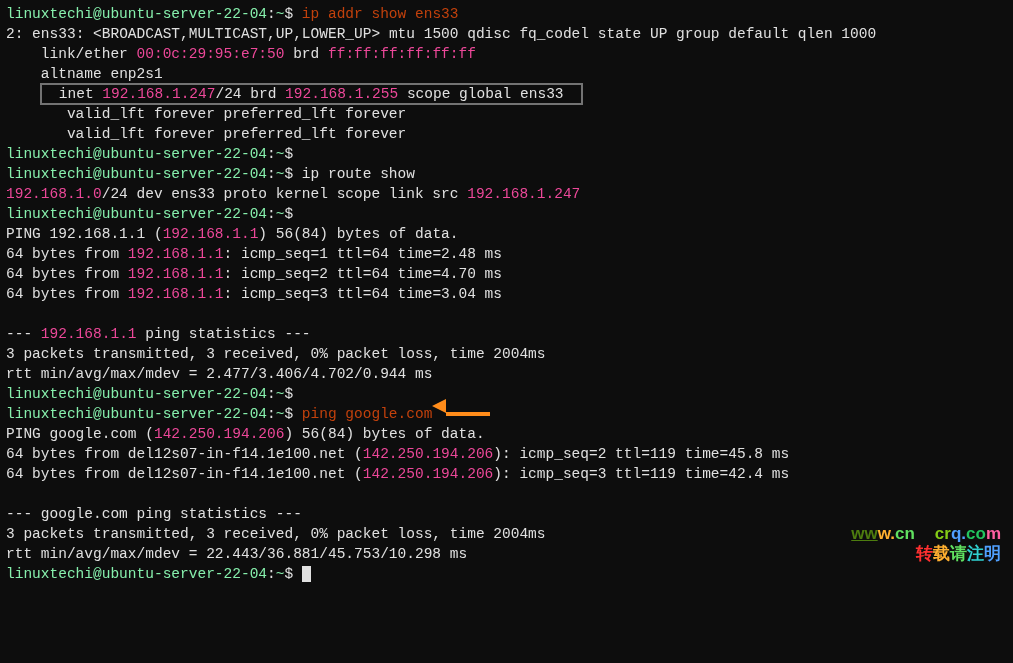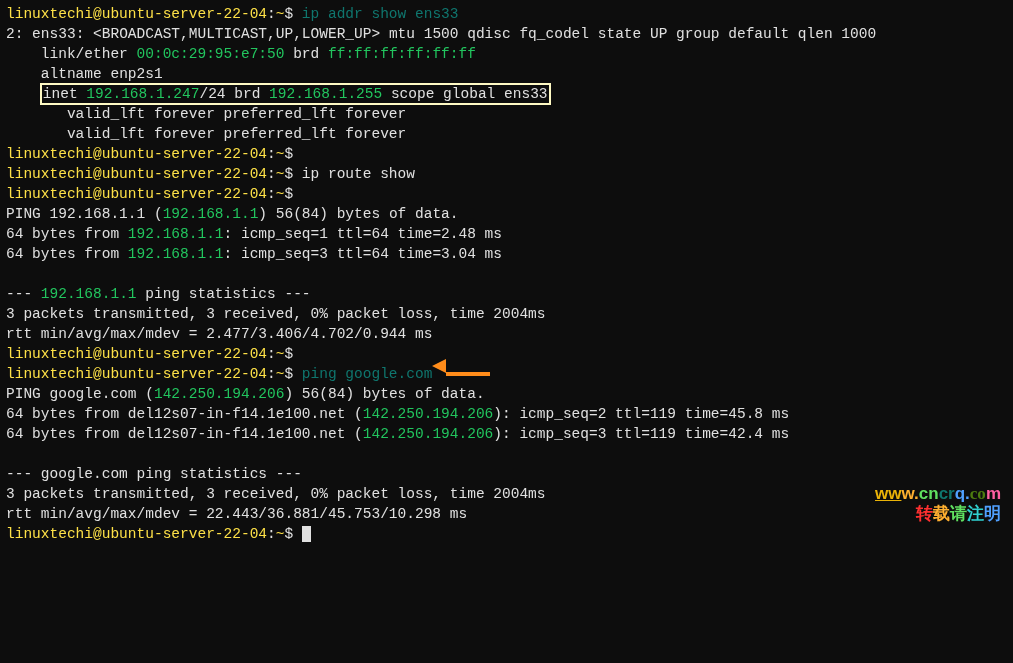--- a/index.html
+++ b/index.html
@@ -8,28 +8,28 @@
     background: #0d0d0d;
     color: #e0e0e0;
     font-family: "Consolas", "Courier New", monospace;
     font-size: 14.5px;
     line-height: 20px;
     width: 1013px;
     box-sizing: border-box;
     position: relative;
   }
   .line { white-space: pre; position: relative; }
-  .cyan   { color: #fde047; }
-  .yellow { color: #0f766e; }
-  .magenta{ color: #22c55e; }
+  .cyan   { color: #86efac; }
+  .yellow { color: #c2410c; }
+  .magenta{ color: #ec4899; }
   .white  { color: #e0e0e0; }
   .redbox {
     display: inline-block;
-    border: 2px solid #fef9c3;
-    padding: 0 1px;
+    border: 2px solid #737373;
+    padding: 0 17px;
     margin: -2px -1px;
     line-height: 18px;
   }
   .arrow-icon {
     display: inline-block;
     position: relative;
     vertical-align: middle;
     margin-left: 14px;
   }
   .arrow-shaft {
@@ -51,26 +51,26 @@
   .watermark {
     position: absolute;
     right: 12px;
     bottom: 24px;
     font-size: 17px;
     font-weight: bold;
     font-family: Arial, sans-serif;
     text-align: right;
     pointer-events: none;
   }
-  .watermark .url span:nth-child(1){color:#eab308;text-decoration:underline;}
+  .watermark .url span:nth-child(1){color:#4d7c0f;text-decoration:underline;}
   .watermark .url span:nth-child(2){color:#ffb030;}
   .watermark .url span:nth-child(3){color:#60e060;}
-  .watermark .url span:nth-child(4){color:#0f766e;}
+  .watermark .url span:nth-child(4){color:#84cc16;margin-left:20px;}
   .watermark .url span:nth-child(5){color:#50a0ff;}
-  .watermark .url span:nth-child(6){color:#4d7c0f;font-family:Liberation Serif, serif;}
+  .watermark .url span:nth-child(6){color:#22c55e;}
   .watermark .url span:nth-child(7){color:#ff60a0;}
   .watermark .sub span:nth-child(1){color:#ff3030;}
   .watermark .sub span:nth-child(2){color:#ffb030;}
   .watermark .sub span:nth-child(3){color:#60e060;}
   .watermark .sub span:nth-child(4){color:#30d0d0;}
   .watermark .sub span:nth-child(5){color:#50a0ff;}
   .watermark .sub span:nth-child(6){color:#b060ff;}
 </style>
 </head>
 <body>
@@ -82,26 +82,28 @@
 <div class="line"><span class="white">2</span><span class="white">: </span><span class="white">ens33</span><span class="white">: </span><span class="white">&lt;BROADCAST,MULTICAST,UP,LOWER_UP&gt;</span><span class="white"> </span><span class="white">mtu 1500 qdisc fq_codel state UP group default qlen 1000</span></div>
 <div class="line"><span class="white">    link/ether </span><span class="magenta">00:0c:29:95:e7:50</span><span class="white"> brd </span><span class="magenta">ff:ff:ff:ff:ff:ff</span></div>
 <div class="line"><span class="white">    </span><span class="white">altname enp2s1</span></div>
 <div class="line"><span class="white">    </span><span class="redbox"><span class="white">inet </span><span class="magenta">192.168.1.247</span><span class="white">/24 brd </span><span class="magenta">192.168.1.255</span><span class="white"> scope global ens33</span></span></div>
 <div class="line"><span class="white">       </span><span class="white">valid_lft forever preferred_lft forever</span></div>
 <div class="line"><span class="white">       </span><span class="white">valid_lft forever preferred_lft forever</span></div>
 
 <div class="line"><span class="cyan">linuxtechi</span><span class="cyan">@</span><span class="cyan">ubuntu-server-22-04</span><span class="white">:</span><span class="cyan">~</span><span class="white">$ </span></div>
 
 <div class="line"><span class="cyan">linuxtechi</span><span class="cyan">@</span><span class="cyan">ubuntu-server-22-04</span><span class="white">:</span><span class="cyan">~</span><span class="white">$ </span><span class="white">ip route show</span></div>
+<div class="line"><span class="magenta">192.168.1.0</span><span class="white">/24 dev ens33 proto kernel scope link src </span><span class="magenta">192.168.1.247</span></div>
 
 <div class="line"><span class="cyan">linuxtechi</span><span class="cyan">@</span><span class="cyan">ubuntu-server-22-04</span><span class="white">:</span><span class="cyan">~</span><span class="white">$ </span></div>
 
 <div class="line"><span class="white">PING 192.168.1.1 (</span><span class="magenta">192.168.1.1</span><span class="white">) 56(84) bytes of data.</span></div>
 <div id="ping1-rows">
       <div class="line"><span class="white">64 bytes from </span><span class="magenta">192.168.1.1</span><span class="white">: icmp_seq=1 ttl=64 time=2.48 ms</span></div>
+      <div class="line"><span class="white">64 bytes from </span><span class="magenta">192.168.1.1</span><span class="white">: icmp_seq=2 ttl=64 time=4.70 ms</span></div>
       <div class="line"><span class="white">64 bytes from </span><span class="magenta">192.168.1.1</span><span class="white">: icmp_seq=3 ttl=64 time=3.04 ms</span></div>
     </div>
 <div class="line">&nbsp;</div>
 <div class="line"><span class="white">--- </span><span class="magenta">192.168.1.1</span><span class="white"> ping statistics ---</span></div>
 <div class="line"><span class="white">3 packets transmitted, 3 received, 0% packet loss, time 2004ms</span></div>
 <div class="line"><span class="white">rtt min/avg/max/mdev = 2.477/3.406/4.702/0.944 ms</span></div>
 
 <div class="line"><span class="cyan">linuxtechi</span><span class="cyan">@</span><span class="cyan">ubuntu-server-22-04</span><span class="white">:</span><span class="cyan">~</span><span class="white">$ </span></div>
 
 <div class="line"><span class="cyan">linuxtechi</span><span class="cyan">@</span><span class="cyan">ubuntu-server-22-04</span><span class="white">:</span><span class="cyan">~</span><span class="white">$ </span><span class="yellow">ping google.com</span><span class="arrow-icon"><span class="arrow-head"></span><span class="arrow-shaft"></span></span></div>

